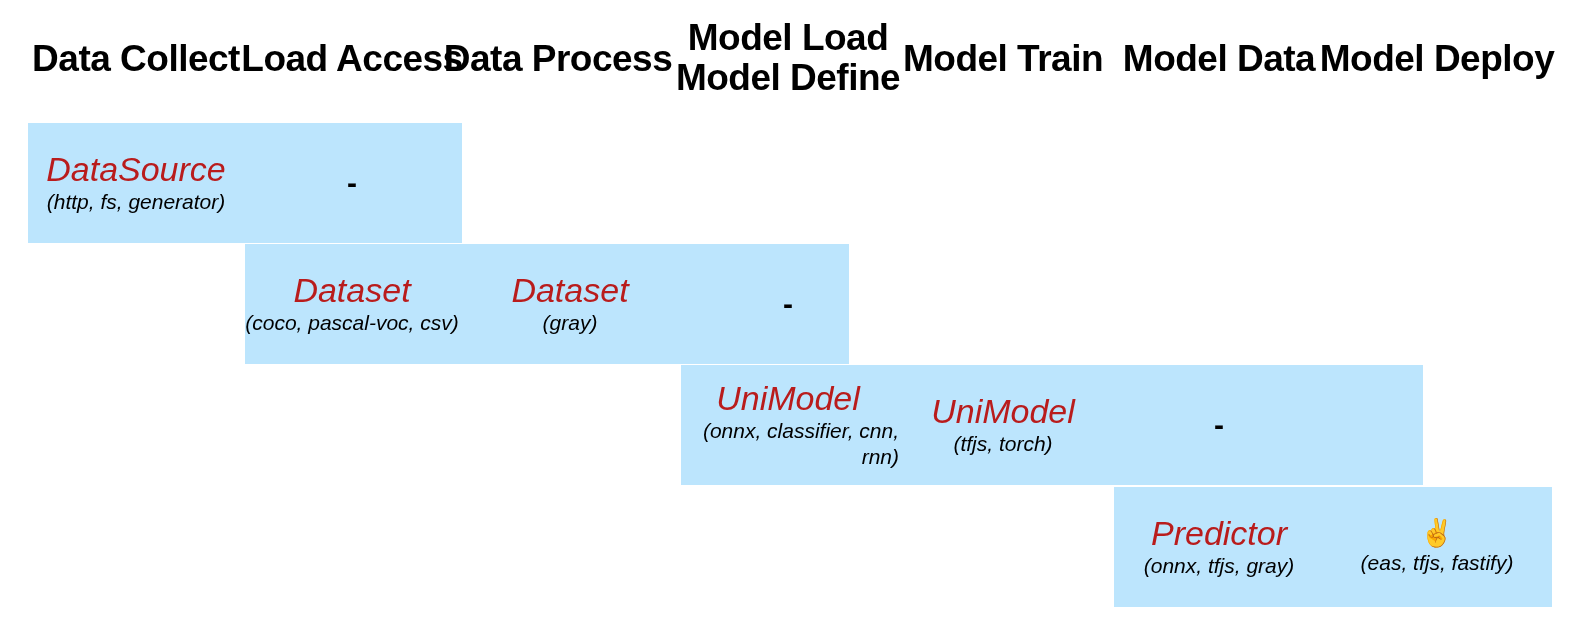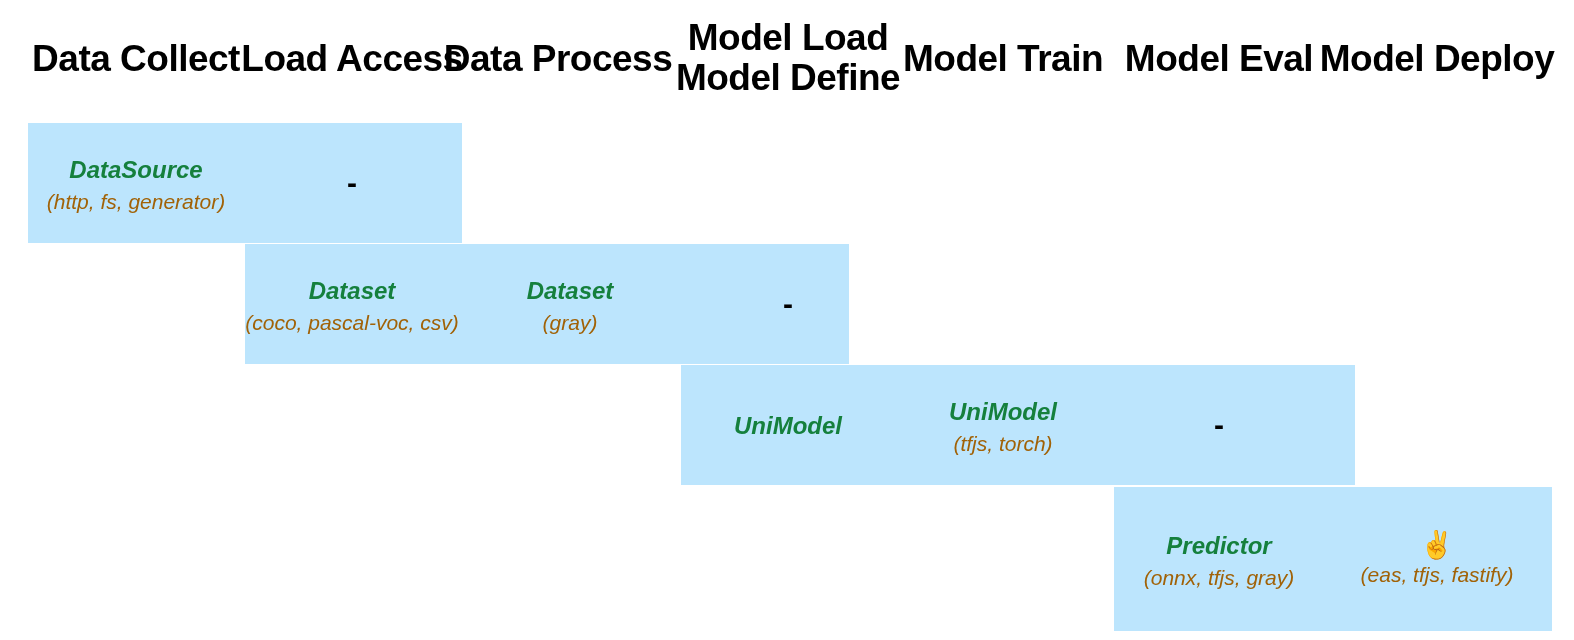--- a/index.html
+++ b/index.html
@@ -51,32 +51,32 @@
     display: flex;
     flex-direction: column;
     align-items: center;
     justify-content: center;
     text-align: center;
     box-sizing: border-box;
     padding: 0 4px;
   }
   .cell-title {
     font-style: italic;
-    font-size: 24px;
+    font-size: 34px;
     line-height: 37px;
-    font-weight: bold;
-    color: #15803d;
+    font-weight: normal;
+    color: #b91c1c;
     white-space: nowrap;
   }
   .cell-sub {
     font-style: italic;
     font-size: 21px;
     line-height: 26px;
     font-weight: normal;
-    color: #a16207;
+    color: #000000;
     margin-top: 1px;
     text-align: right;
   }
   .cell-dash {
     font-size: 30px;
     line-height: 30px;
     font-weight: bold;
     color: #000000;
   }
   .cell-emoji {
@@ -92,21 +92,21 @@
 <body>
 
 <div id="stage">
   <div id="headers">
       <div class="col-head" style="left: -14px; width: 300px;">Data Collect</div>
       <div class="col-head" style="left: 202px; width: 300px;">Load Access</div>
       <div class="col-head" style="left: 408px; width: 300px;">Data Process</div>
       <div class="col-head two-line" style="left: 638px; width: 300px;">Model Load
 Model Define</div>
       <div class="col-head" style="left: 853px; width: 300px;">Model Train</div>
-      <div class="col-head" style="left: 1069px; width: 300px;">Model Eval</div>
+      <div class="col-head" style="left: 1069px; width: 300px;">Model Data</div>
       <div class="col-head" style="left: 1287px; width: 300px;">Model Deploy</div>
     </div>
   <div id="bands">
       <div class="band" style="left: 28px; top: 123px; width: 434px; height: 120px; background: rgb(188, 229, 253);">
         <div class="cell" style="left: -7px; width: 230px;">
           <div class="cell-title">DataSource</div>
           <div class="cell-sub">(http, fs, generator)</div>
         </div>
         <div class="cell" style="left: 209px; width: 230px;">
           <div class="cell-dash">-</div>
@@ -118,33 +118,34 @@
           <div class="cell-sub">(coco, pascal-voc, csv)</div>
         </div>
         <div class="cell" style="left: 210px; width: 230px;">
           <div class="cell-title">Dataset</div>
           <div class="cell-sub">(gray)</div>
         </div>
         <div class="cell" style="left: 428px; width: 230px;">
           <div class="cell-dash">-</div>
         </div>
       </div>
-      <div class="band" style="left: 681px; top: 365px; width: 674px; height: 120px; background: rgb(188, 229, 253);">
+      <div class="band" style="left: 681px; top: 365px; width: 742px; height: 120px; background: rgb(188, 229, 253);">
         <div class="cell" style="left: -8px; width: 230px;">
           <div class="cell-title">UniModel</div>
+          <div class="cell-sub">(onnx, classifier, cnn, rnn)</div>
         </div>
         <div class="cell" style="left: 207px; width: 230px;">
           <div class="cell-title">UniModel</div>
           <div class="cell-sub">(tfjs, torch)</div>
         </div>
         <div class="cell" style="left: 423px; width: 230px;">
           <div class="cell-dash">-</div>
         </div>
       </div>
-      <div class="band" style="left: 1114px; top: 487px; width: 438px; height: 144px; background: rgb(188, 229, 253);">
+      <div class="band" style="left: 1114px; top: 487px; width: 438px; height: 120px; background: rgb(188, 229, 253);">
         <div class="cell" style="left: -10px; width: 230px;">
           <div class="cell-title">Predictor</div>
           <div class="cell-sub">(onnx, tfjs, gray)</div>
         </div>
         <div class="cell has-emoji" style="left: 208px; width: 230px;">
           <div class="cell-emoji">✌️</div>
           <div class="cell-sub">(eas, tfjs, fastify)</div>
         </div>
       </div>
     </div>

